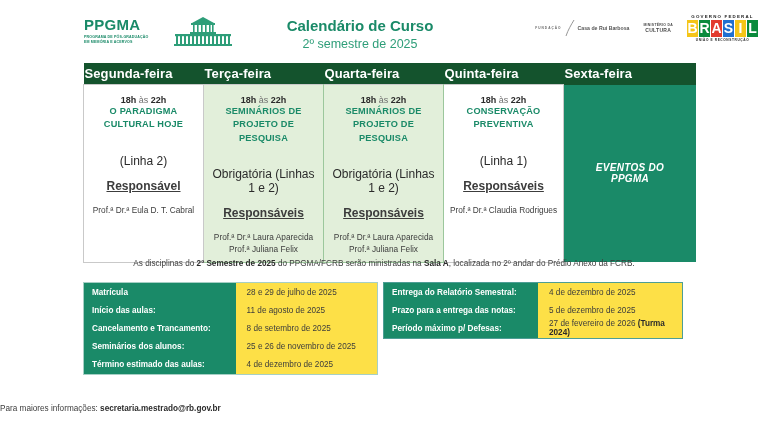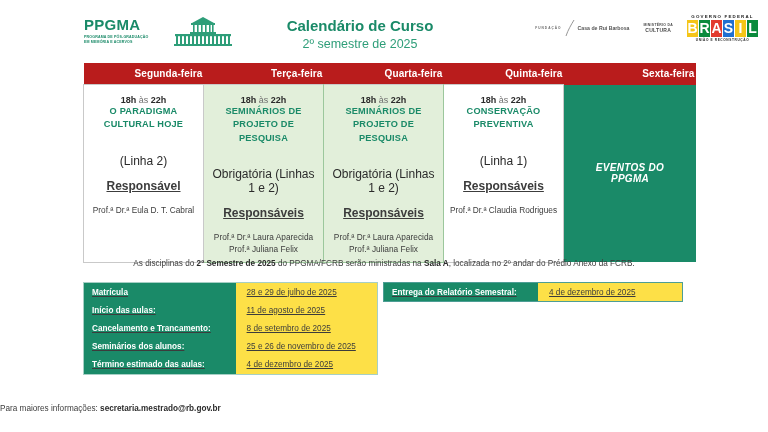--- a/index.html
+++ b/index.html
@@ -142,26 +142,26 @@
     left: 83px;
     top: 63px;
     width: 602px;
   }
   table.cal {
     border-collapse: collapse;
     width: 602px;
     table-layout: fixed;
   }
   table.cal th {
-    background: #b91c1c;
+    background: #14532d;
     color: #ffffff;
-    font-size: 10px;
+    font-size: 13px;
     font-weight: bold;
     height: 19px;
-    text-align: right;
+    text-align: left;
     border: none;
     letter-spacing: .1px;
   }
   table.cal td.daycell {
     vertical-align: top;
     border: 1px solid #c9c9c9;
     height: 165px;
     padding: 0;
     background: #ffffff;
   }
@@ -248,21 +248,20 @@
     left: 383px;
     top: 282px;
     width: 300px;
     border: 1px solid #4d9e95;
     box-sizing: border-box;
   }
   table.info {
     border-collapse: collapse;
     width: 100%;
     table-layout: fixed;
-    text-decoration: underline;
   }
   table.info td {
     padding: 0 0 0 8px;
     height: 18.2px;
     font-size: 8.2px;
     vertical-align: middle;
   }
   table.info td.lbl {
     background: #1a8a68;
     color: #ffffff;
@@ -498,20 +497,28 @@
     </table>
   </div>
 
   <div class="bot-right">
     <table class="info">
       <tbody>
         <tr>
           <td class="lbl">Entrega do Relatório Semestral:</td>
           <td class="val">4 de dezembro de 2025</td>
         </tr>
+        <tr>
+          <td class="lbl">Prazo para a entrega das notas:</td>
+          <td class="val">5 de dezembro de 2025</td>
+        </tr>
+        <tr>
+          <td class="lbl">Período máximo p/ Defesas:</td>
+          <td class="val"><span>27 de fevereiro de 2026 </span><b>(Turma 2024)</b></td>
+        </tr>
       </tbody>
     </table>
   </div>
 
   <div class="footer">
     <span>Para maiores informações: </span><b>secretaria.mestrado@rb.gov.br</b>
   </div>
 
 </div>
 

